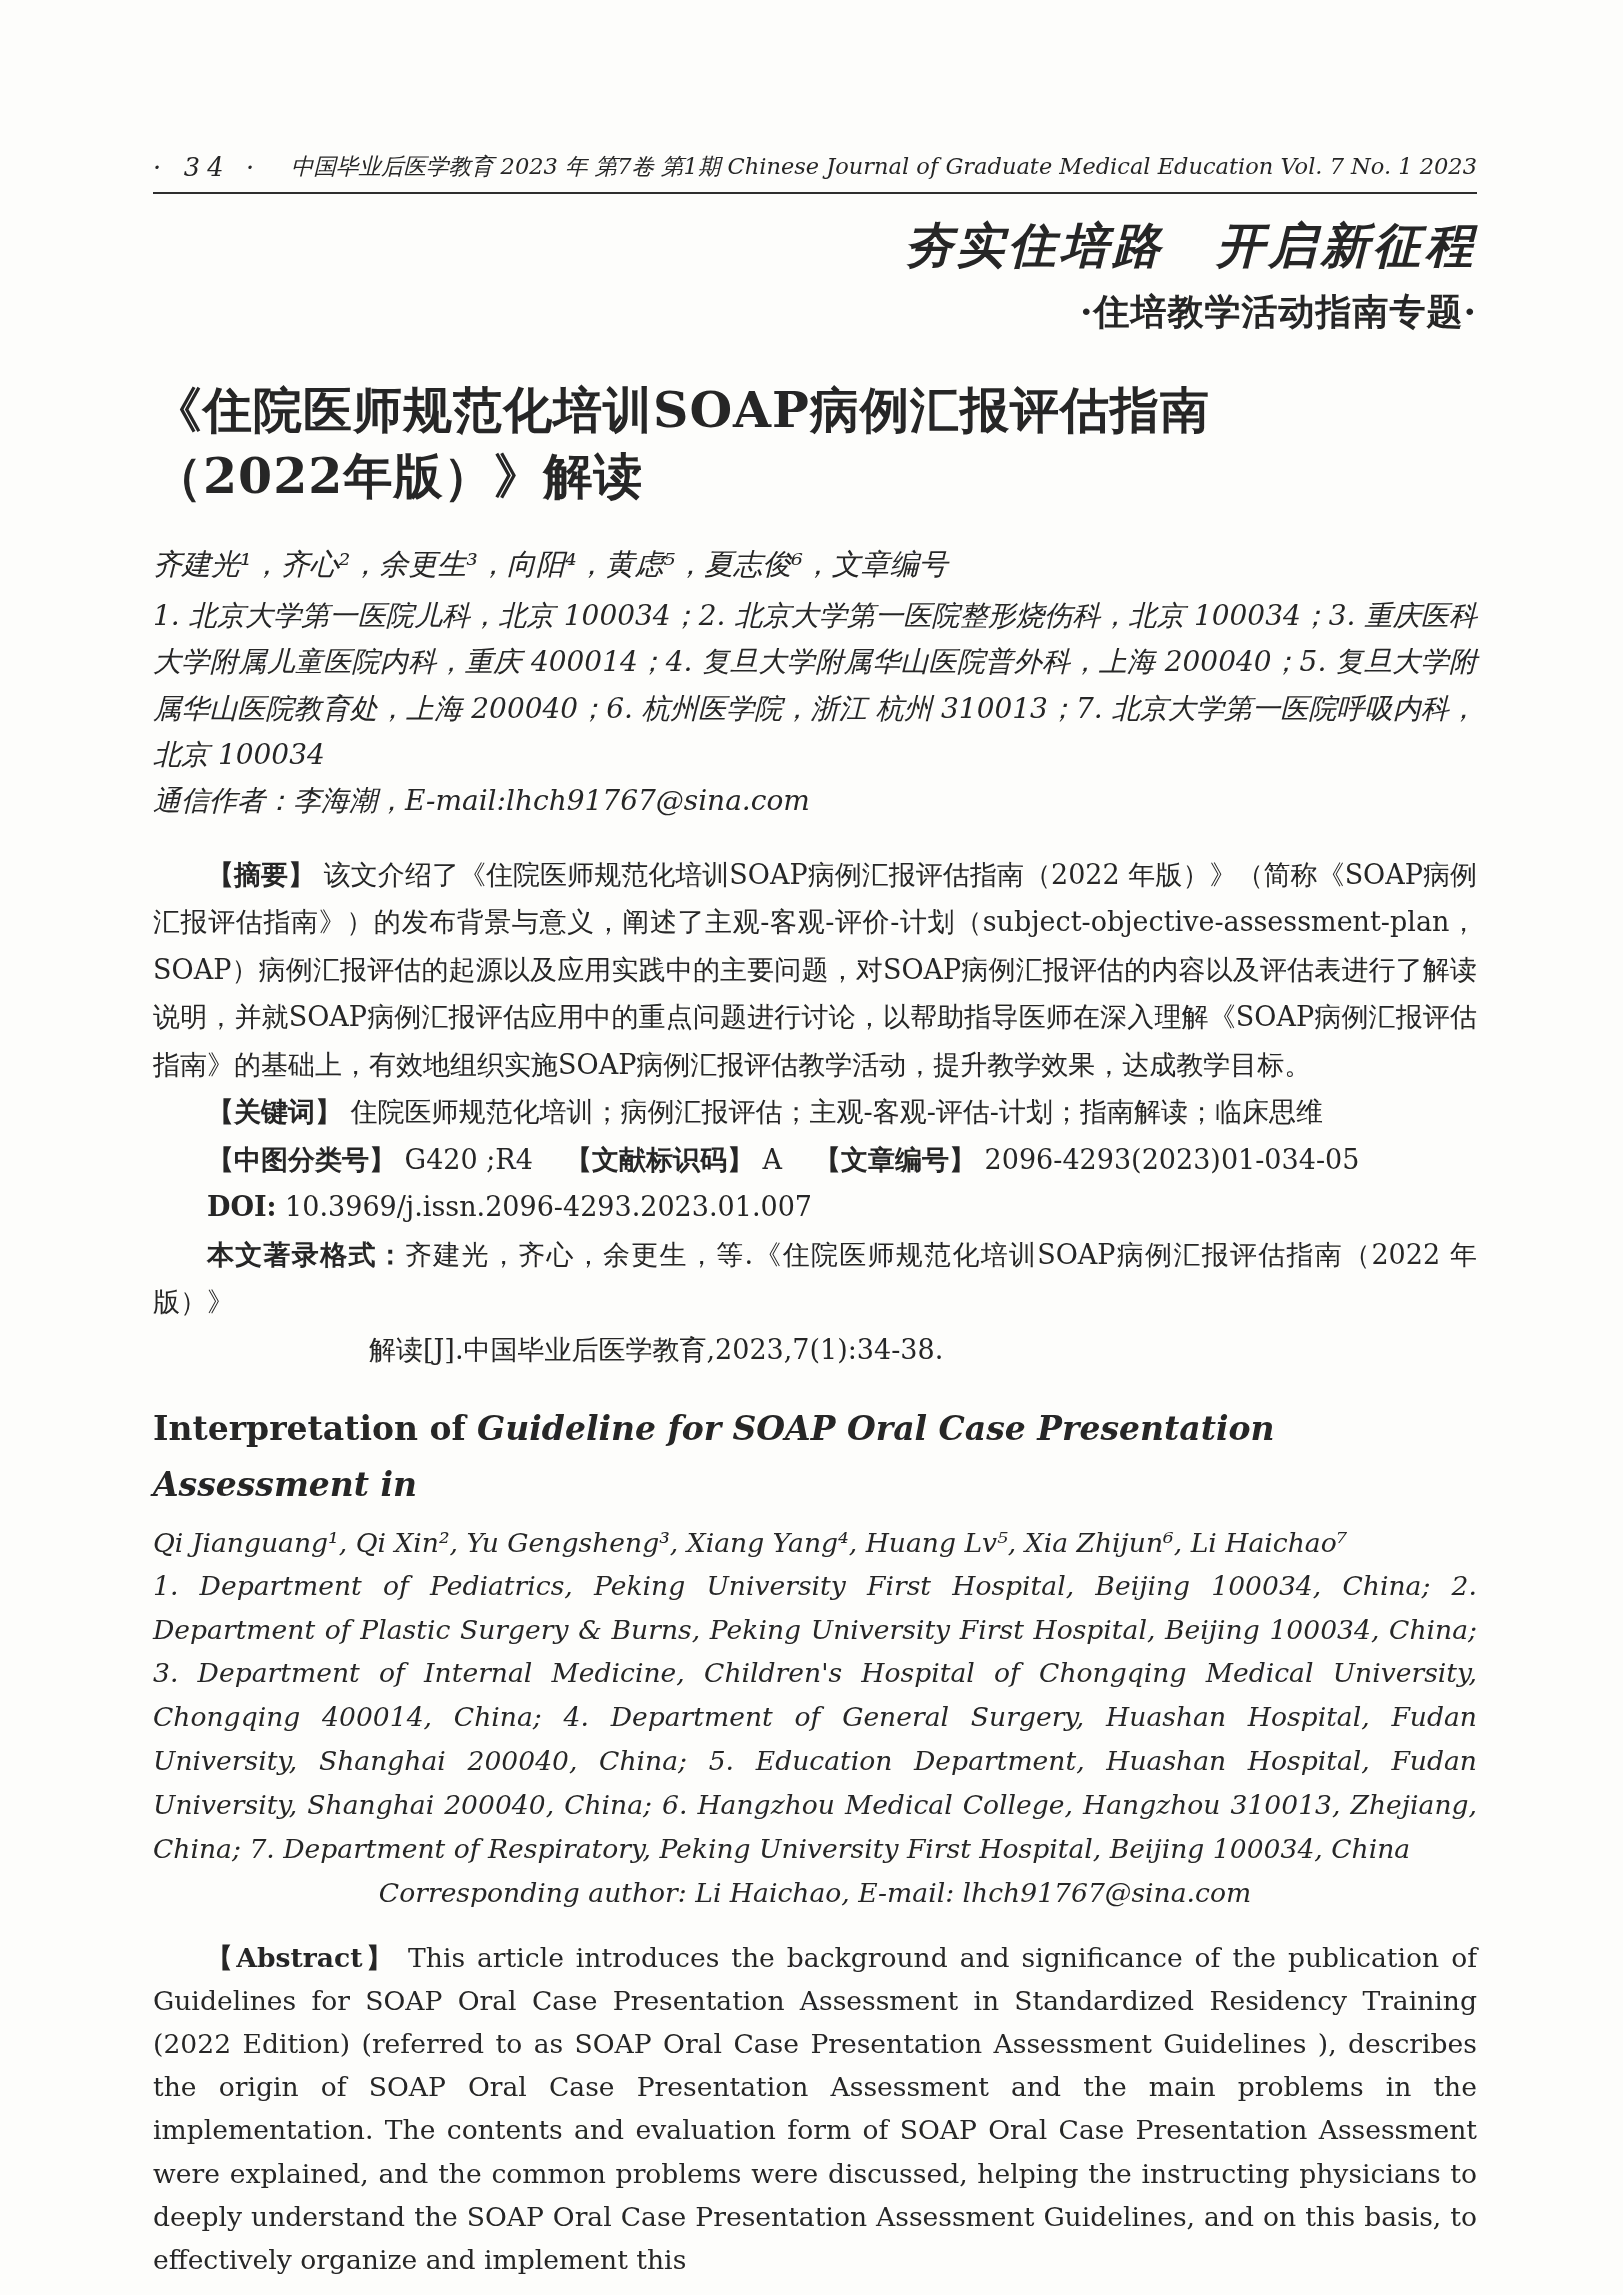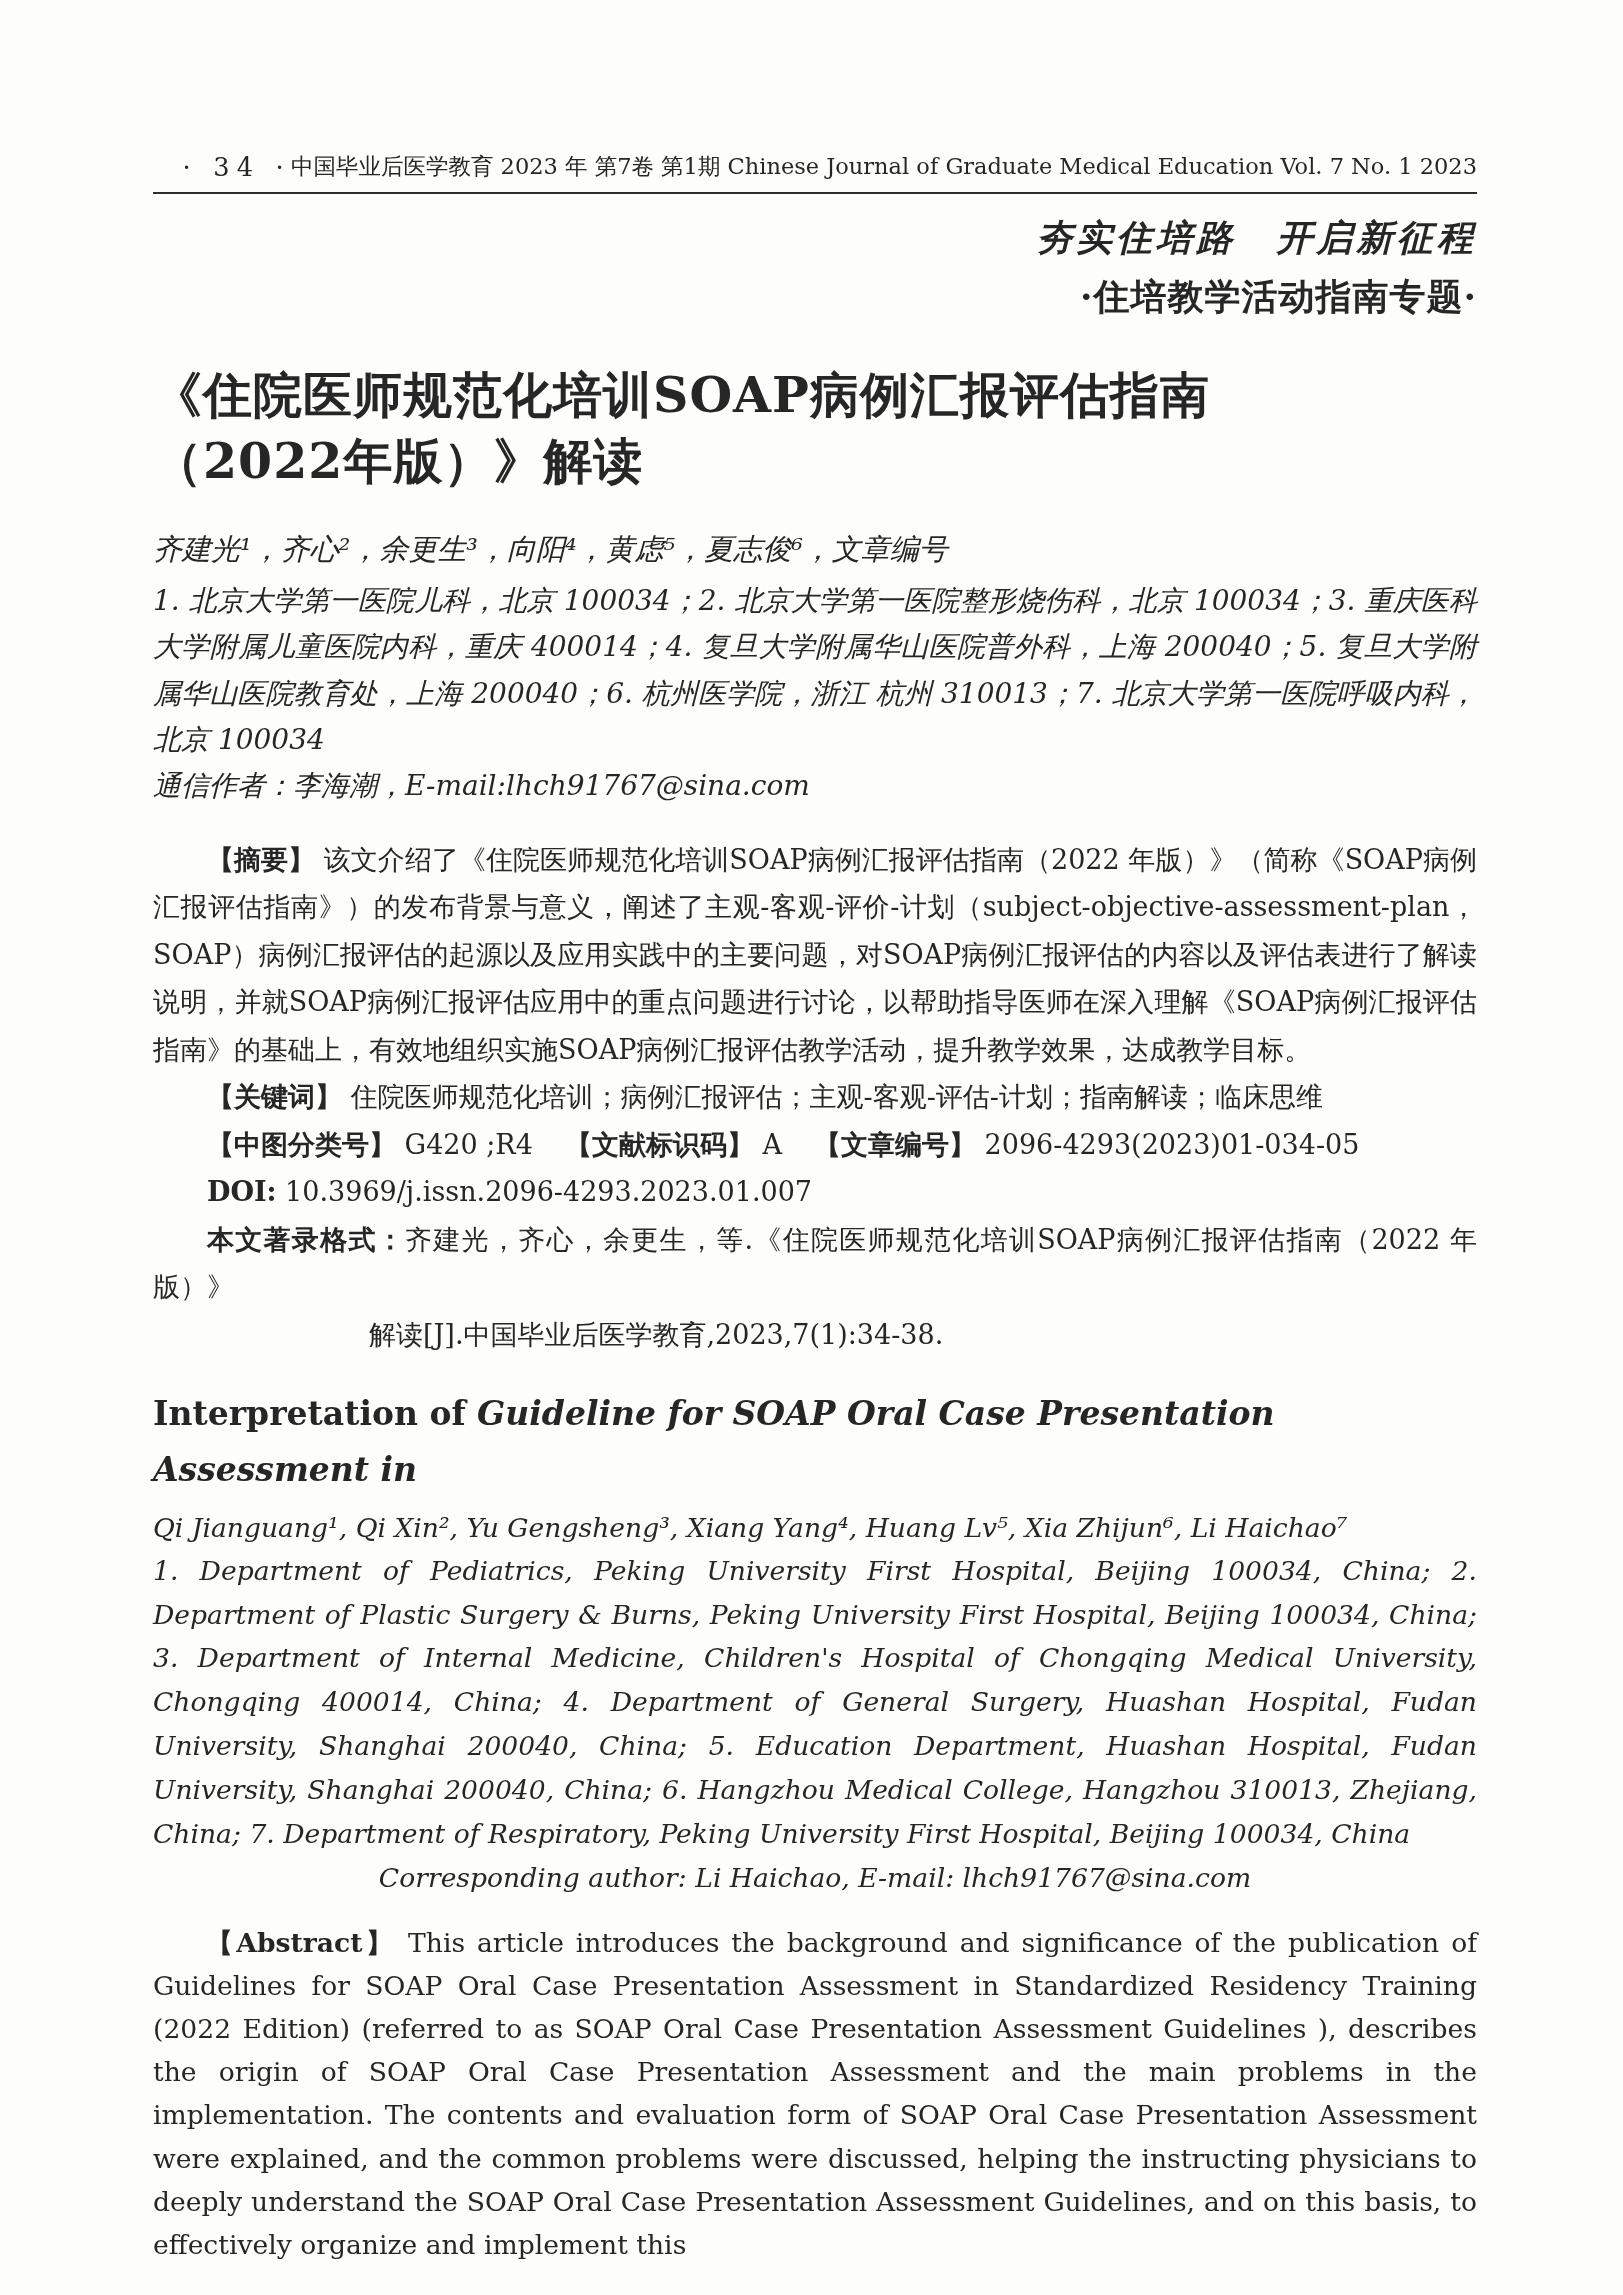--- a/index.html
+++ b/index.html
@@ -7,27 +7,27 @@
     position:relative;
     width:1623px; height:2295px;
     background:#fdfdfb;
     color:#262626;
     box-sizing:border-box;
     padding:151px 146px 0 153px;
     overflow:hidden;
     font-family:"DejaVu Serif","Liberation Serif",serif;
   }
   
-  .header { display:flex; justify-content:flex-end; align-items:flex-end; font-size:23.5px; }
+  .header { display:flex; justify-content:space-between; align-items:flex-end; font-size:23.5px;font-style:italic; }
   .page-num { font-size:25.6px; letter-spacing:7.2px; white-space:nowrap; }
   .journal-line { font-size:22.5px; white-space:nowrap; }
   .header-rule { border:none; border-top:2px solid #2e2e2e; margin:10.2px 0 0 0; }
   
   .banner { text-align:right; }
-  .banner-slogan { margin-top:19.4px; font-size:36px; font-weight:bold; letter-spacing:4.1px; font-style:italic; }
+  .banner-slogan { margin-top:19.4px; font-size:48px; font-weight:bold; letter-spacing:4.1px; font-style:italic; }
   .banner-column { margin-top:10.2px; font-size:36px; font-weight:bold; letter-spacing:1px; }
   
   .title-cn { margin-top:40px; font-size:49px; font-weight:bold; line-height:1.36; letter-spacing:1px; }
   
   .authors-cn { margin-top:35px; font-size:29px; font-style:italic; }
   .affil-cn { margin-top:8.2px; font-size:28px; font-style:italic; line-height:1.65; text-align:justify; }
   .corresp-cn { font-size:28px; font-style:italic; line-height:1.65; }
   
   .p-cn { font-size:27px; line-height:1.76; text-align:justify; text-indent:2em; margin:0; }
   .abs-cn { margin-top:26.6px; }

